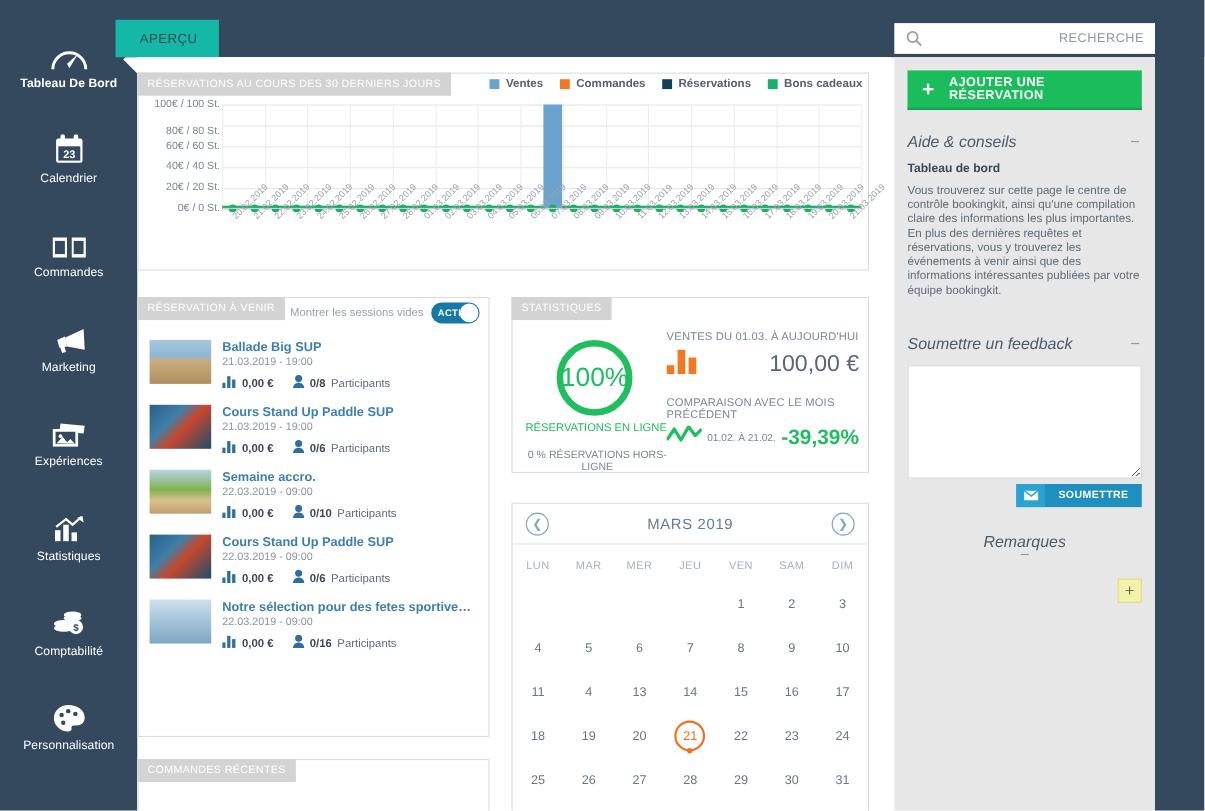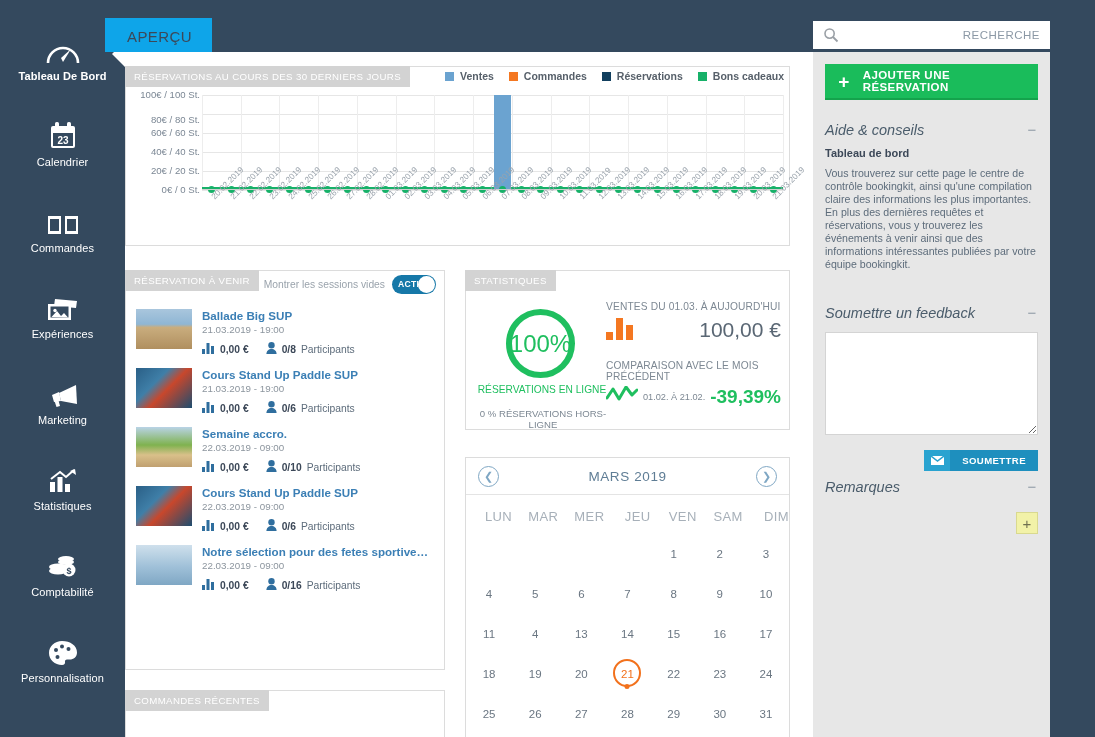--- a/index.html
+++ b/index.html
@@ -55,23 +55,23 @@
 
   
   .topbar {
     position: absolute; left: 95px; top: 0;
     width: 1000px; height: 52px;
     background: #34495e;
   }
   .tab {
     position: absolute; left: 10px; top: 18px;
     height: 34px;
-    background: #0ea5e9;
+    background: #14b8a6;
     padding: 10px 20px 0 22px;
-    font-size: 15px;
+    font-size: 12px;
     color: #3c4858;
     letter-spacing: .4px;
     cursor: pointer;
   }
   .searchbox {
     position: absolute; right: 45px; top: 21px;
     width: 237px; height: 28px;
     background: #ffffff;
     display: flex; align-items: center;
     padding: 0 10px;
@@ -125,21 +125,21 @@
   }
   .help-body {
     font-size: 10.6px; line-height: 13px; color: #5d6c7b;
   }
   .fb-area {
     width: 100%; height: 103px;
     background: #fff; border: 1px solid #d4d4d4;
     margin-top: 2px;
   }
   .fb-submit {
-    float: right; margin-top: 11px;
+    float: right; 
     display: flex; align-items: center;
     height: 21px; background: #1e8fbe;
     cursor: pointer;
   }
   .fb-submit .env { width: 26px; background:#29a3d0; height: 21px;
      display:flex; align-items:center; justify-content:center; }
   .fb-submit .lbl { color:#fff; font-size: 9.6px; font-weight: bold;
      letter-spacing:.4px; padding: 0 12px; }
   .remark-add {
     float: right; margin-top: 8px;
@@ -277,21 +277,21 @@
   }
   .cal-title { font-size: 13.5px; color: #5f7d95; letter-spacing: .6px; }
   .cal-nav {
     width: 21px; height: 21px; border-radius: 50%;
     border: 1.5px solid #7fa7c4; color: #7fa7c4;
     display: flex; align-items: center; justify-content: center;
     font-size: 11px; cursor: pointer;
   }
   .cal-grid { display: grid; grid-template-columns: repeat(7, 1fr); }
   .cal-dow {
-    text-align: right; font-size: 13px; color: #a7b0b9;
+    text-align: center; font-size: 10px; color: #a7b0b9;
     padding: 14px 0 10px 0; letter-spacing: .4px;
   }
   .cal-day {
     text-align: center; font-size: 11.5px; color: #6a7682;
     height: 40px; line-height: 40px; position: relative; cursor: pointer;
   }
   .cal-day.today span {
     display: inline-block; width: 28px; height: 28px; line-height: 26px;
     border: 2px solid #f2711c; border-radius: 50%; color: #f2711c;
   }
@@ -340,40 +340,40 @@
             <rect x="14" y="1" width="4" height="20" fill="#34495e"></rect>
             <rect x="3" y="5" width="9" height="12" fill="#34495e"></rect>
             <rect x="20" y="5" width="9" height="12" fill="#34495e"></rect>
           </svg>
       </span>
       <span class="nav-label">Commandes</span>
     </div>
 
     <div class="nav-item">
       <span class="nav-icon">
+        <svg width="32" height="26" viewBox="0 0 32 26">
+            <path d="M29 3 L12 11 L14 19 L30 22 Z" fill="#fff"></path>
+            <path d="M12 10 L5 13 L7 20 L14 19 Z" fill="#fff"></path>
+            <path d="M7.5 19 L9.5 25 L13 24 L11.5 18.5 Z" fill="#fff"></path>
+          </svg>
+      </span>
+      <span class="nav-label">Marketing</span>
+    </div>
+
+    <div class="nav-item">
+      <span class="nav-icon">
         <svg width="32" height="25" viewBox="0 0 32 25">
             <path d="M8 2 L30 4 L29 11 L7 9 Z" fill="#fff"></path>
             <rect x="1" y="7" width="23" height="16" fill="#fff"></rect>
             <rect x="3.5" y="9.5" width="18" height="11" fill="#34495e"></rect>
             <circle cx="8" cy="13.5" r="1.7" fill="#fff"></circle>
             <path d="M4.5 20 L10 14 L14 19 L17 16 L21 20.5 Z" fill="#fff"></path>
           </svg>
       </span>
       <span class="nav-label">Expériences</span>
-    </div>
-
-    <div class="nav-item">
-      <span class="nav-icon">
-        <svg width="32" height="26" viewBox="0 0 32 26">
-            <path d="M29 3 L12 11 L14 19 L30 22 Z" fill="#fff"></path>
-            <path d="M12 10 L5 13 L7 20 L14 19 Z" fill="#fff"></path>
-            <path d="M7.5 19 L9.5 25 L13 24 L11.5 18.5 Z" fill="#fff"></path>
-          </svg>
-      </span>
-      <span class="nav-label">Marketing</span>
     </div>
 
     <div class="nav-item">
       <span class="nav-icon">
         <svg width="30" height="26" viewBox="0 0 30 26">
             <rect x="2" y="14" width="5" height="10" fill="#fff"></rect>
             <rect x="9.5" y="9" width="5" height="15" fill="#fff"></rect>
             <rect x="17" y="16" width="5" height="8" fill="#fff"></rect>
             <path d="M3 11 L12 4 L18 9 L26 2" stroke="#fff" stroke-width="2" fill="none"></path>
             <path d="M27 1 L28 7 L22 3 Z" fill="#fff"></path>
@@ -451,21 +451,21 @@
       <span class="env">
         <svg width="13" height="9" viewBox="0 0 13 9">
             <rect width="13" height="9" fill="#fff"></rect>
             <path d="M0 0 L6.5 5 L13 0" fill="none" stroke="#29a3d0" stroke-width="1.4"></path>
           </svg>
       </span>
       <span class="lbl">SOUMETTRE</span>
     </div>
     <div style="clear:both"></div>
 
-    <div class="panel-head" style="margin-top:8px;">
+    <div class="panel-head" style="margin-top:24px;flex-direction:column;">
       <span class="ph-title">Remarques</span>
       <span class="ph-min">−</span>
     </div>
     <div class="remark-add">
       <span>+</span>
     </div>
     <div style="clear:both"></div>
   </aside>
 
   <main class="main">

